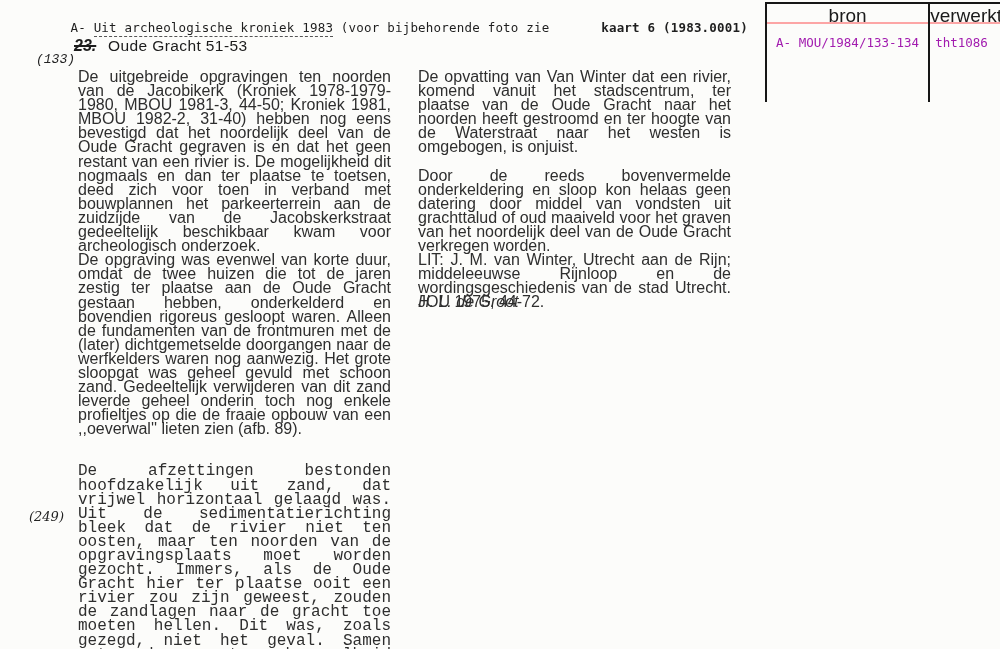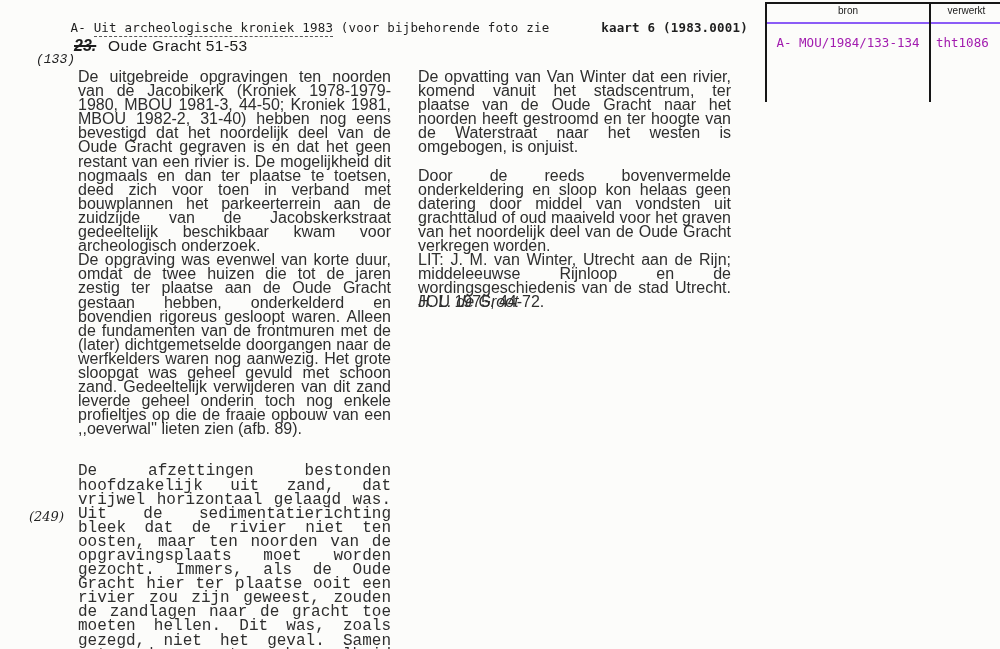--- a/index.html
+++ b/index.html
@@ -49,22 +49,22 @@
   
   .stamp-table {
     position:absolute; left:765px; top:2px; width:235px; height:98px;
     border-top:2px solid #161616;
     border-left:2px solid #161616;
     display:flex;
   }
   .stamp-col-bron { width:162px; border-right:2px solid #161616; }
   .stamp-col-verwerkt { flex:1; }
   .stamp-hdr {
-    height:17px; border-bottom:2px solid #8b5cf6;
-    font-size:10px; text-align:center; color:#1a1a1a;
+    height:17px; border-bottom:2px solid #fca5a5;
+    font-size:19px; text-align:center; color:#1a1a1a;
     padding-top:1px;
   }
   .stamp-val {
     padding-top:11px; text-align:center;
     font-family:"DejaVu Sans Mono", monospace; font-size:12.5px; color:#a21caf;
   }
   .stamp-col-verwerkt .stamp-val { text-align:left; padding-left:5px; }
 
   
   .col {

